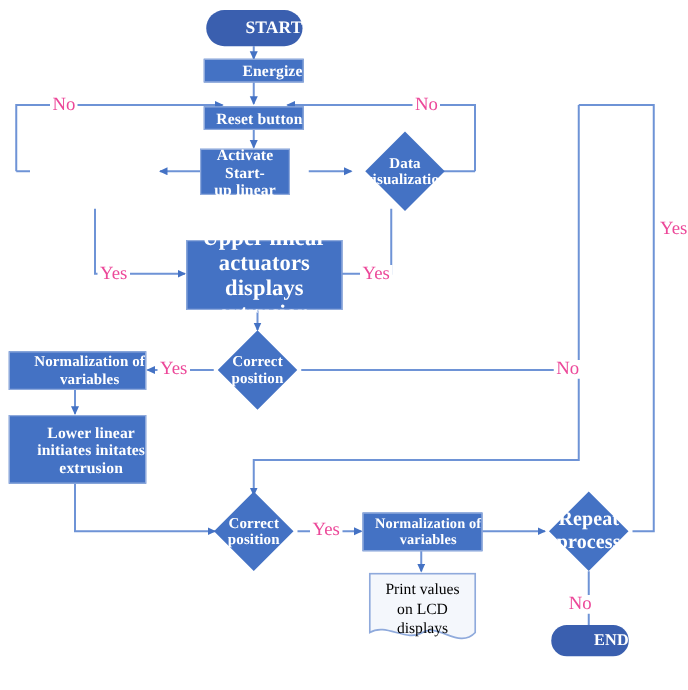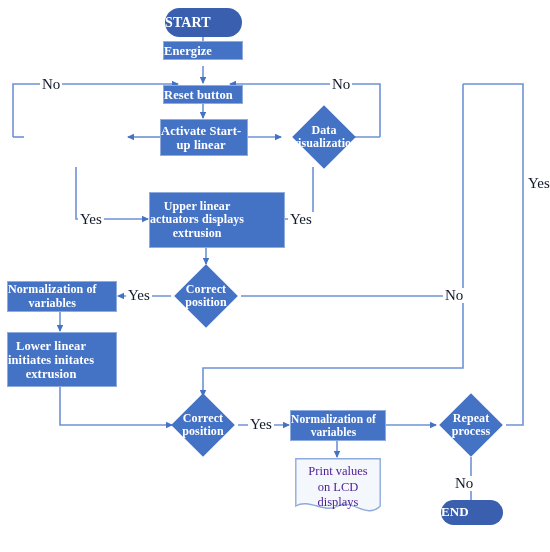--- a/index.html
+++ b/index.html
@@ -8,21 +8,21 @@
     width:550px;height:552px;
     background:#ffffff;
     font-family:"Liberation Serif", serif;
     overflow:hidden;
   }
   svg#wires{position:absolute;left:0;top:0;width:550px;height:552px;}
 
   .node{
     position:absolute;
     box-sizing:border-box;
-    display:flex;align-items:center;justify-content:flex-start;
+    display:flex;align-items:center;justify-content:flex-end;
     text-align:center;
     color:#ffffff;
     line-height:1.12;
     font-weight:700;
     letter-spacing:.1px;
   }
   .rect{
     background:#4472C4;
     border:1px solid #8FAADC;
   }
@@ -34,34 +34,34 @@
   .diamond{background:transparent;border:none;}
   .diamond .dshape{
     position:absolute;left:50%;top:50%;
     transform:translate(-50%,-50%) rotate(45deg);
     background:#4472C4;
   }
   .diamond .dlabel{position:relative;z-index:2;width:100%;}
 
   .doc{
     position:absolute;
-    color:#4c1d95;
+    color:#000000;
     font-weight:400;
     display:flex;align-items:flex-start;justify-content:center;
     text-align:center;
     line-height:1.25;
     padding-top:6px;
     box-sizing:border-box;
   }
   .doc .docshape{position:absolute;left:0;top:0;width:100%;height:100%;z-index:0;}
   .doc .doclabel{position:relative;z-index:2;}
 
   .edge-label{
     position:absolute;
-    color:#0f172a;
+    color:#ec4899;
     font-family:"Liberation Serif", serif;
     font-size:15px;
     font-weight:400;
     background:#ffffff;
     padding:0 2px;
     white-space:nowrap;
     line-height:1;
   }
 </style>
 </head>
@@ -117,45 +117,45 @@
       <path d="M506,425 L523,425 L523,84 L463,84"></path>
 
       <path d="M471,457 L471,521" marker-end="url(#ah)"></path>
     </g>
   </svg>
 
   <div class="node terminator" style="left:165px;top:8px;width:77px;height:29px;font-size:14px;">
     <span>START</span>
   </div>
 
-  <div class="node rect" style="left:163px;top:41px;width:80px;height:19px;font-size:12.5px;">
+  <div class="node rect" style="left:163px;top:47px;width:80px;height:19px;font-size:12.5px;">
     <span>Energize</span>
   </div>
 
   <div class="node rect" style="left:163px;top:85px;width:80px;height:19px;font-size:12.5px;">
     <span>Reset button</span>
   </div>
 
-  <div class="node rect" style="left:160px;top:119px;width:88px;height:37px;font-size:12.5px;">
+  <div class="node rect" style="left:160px;top:119px;width:72px;height:37px;font-size:12.5px;">
     <span>
       <span>Activate Start-</span><br>
       <span>up linear</span>
     </span>
   </div>
 
 
   <div class="node diamond" style="left:292px;top:107px;width:64px;height:60px;font-size:12px;">
     <span class="dshape" style="width:45px;height:45px;"></span>
     <span class="dlabel">
       <span>Data</span><br>
       <span>visualization</span>
     </span>
   </div>
 
-  <div class="node rect" style="left:149px;top:192px;width:136px;height:56px;font-size:12px;">
+  <div class="node rect" style="left:149px;top:192px;width:125px;height:56px;font-size:18px;">
     <span>
       <span>Upper linear</span><br>
       <span>actuators displays</span><br>
       <span>extrusion</span>
     </span>
   </div>
 
   <div class="node diamond" style="left:171px;top:266px;width:70px;height:60px;font-size:12px;">
     <span class="dshape" style="width:45px;height:45px;"></span>
     <span class="dlabel">
@@ -198,21 +198,21 @@
     <svg class="docshape" viewBox="0 0 86 58" preserveAspectRatio="none" xmlns="http://www.w3.org/2000/svg">
       <path d="M0.8,0.8 L85.2,0.8 L85.2,48 C72,62 56,40 43,48 C30,56 14,40 0.8,48 Z" fill="#F4F7FC" stroke="#8FAADC" stroke-width="1.4"></path>
     </svg>
     <span class="doclabel">
       <span>Print values</span><br>
       <span>on LCD</span><br>
       <span>displays</span>
     </span>
   </div>
 
-  <div class="node diamond" style="left:436px;top:395px;width:70px;height:60px;font-size:12px;">
+  <div class="node diamond" style="left:436px;top:395px;width:70px;height:60px;font-size:16px;">
     <span class="dshape" style="width:45px;height:45px;"></span>
     <span class="dlabel">
       <span>Repeat</span><br>
       <span>process</span>
     </span>
   </div>
 
   <div class="node terminator" style="left:441px;top:500px;width:62px;height:25px;font-size:13px;">
     <span>END</span>
   </div>

